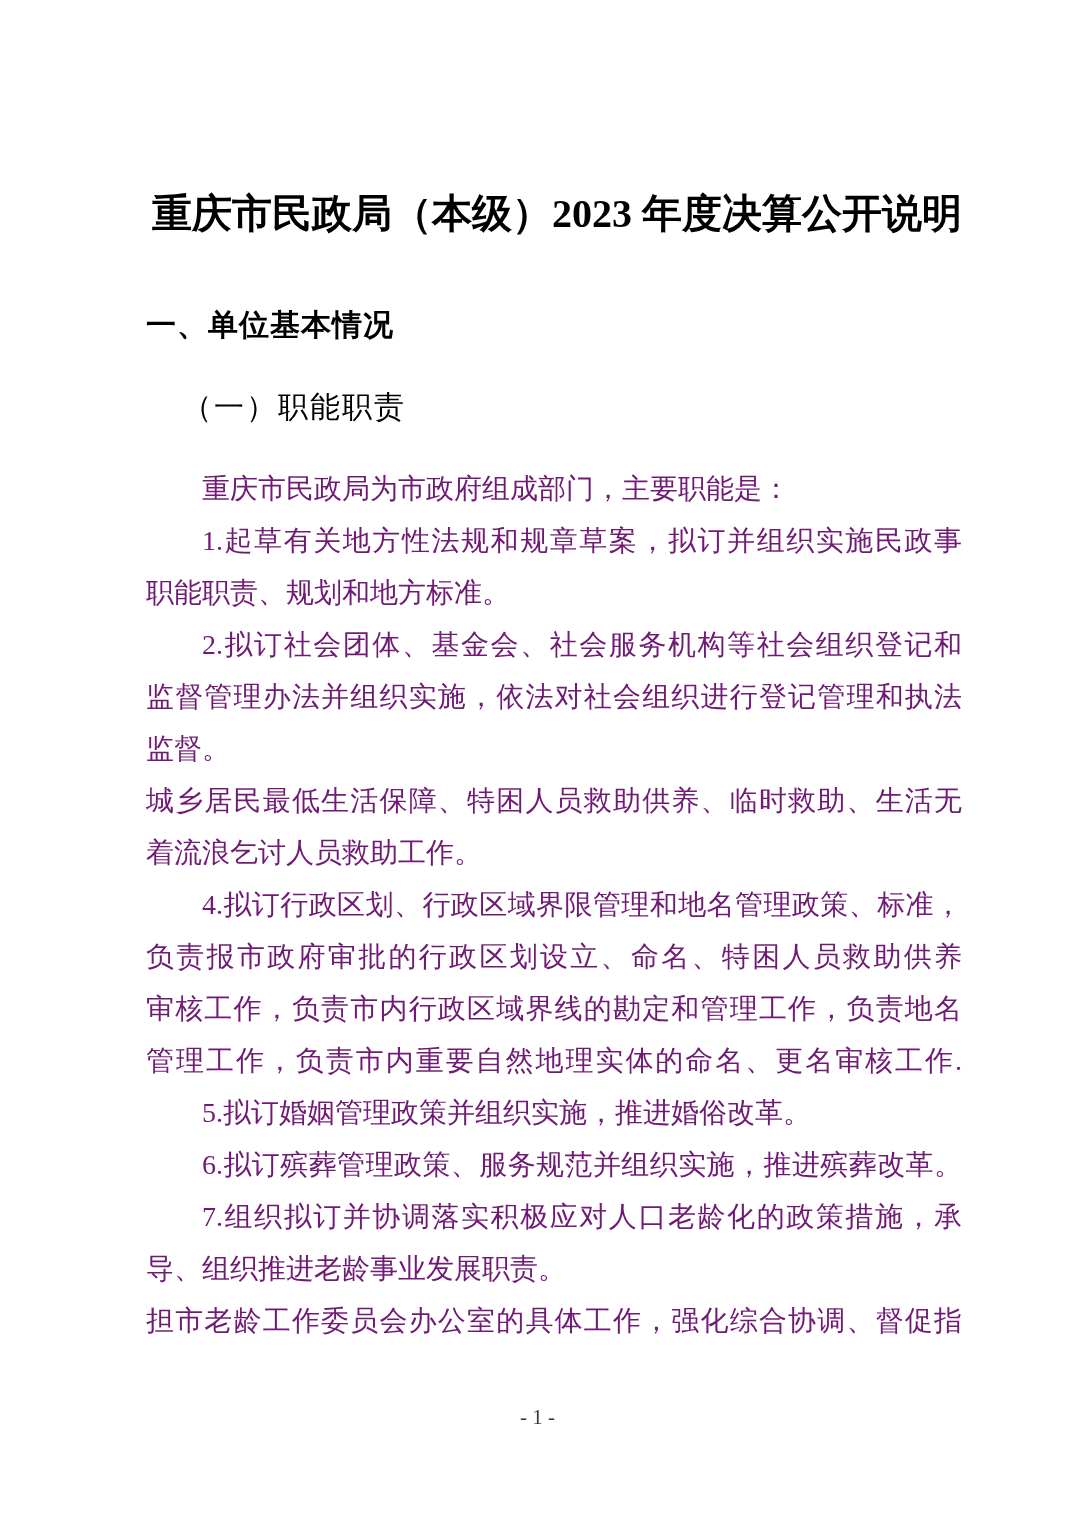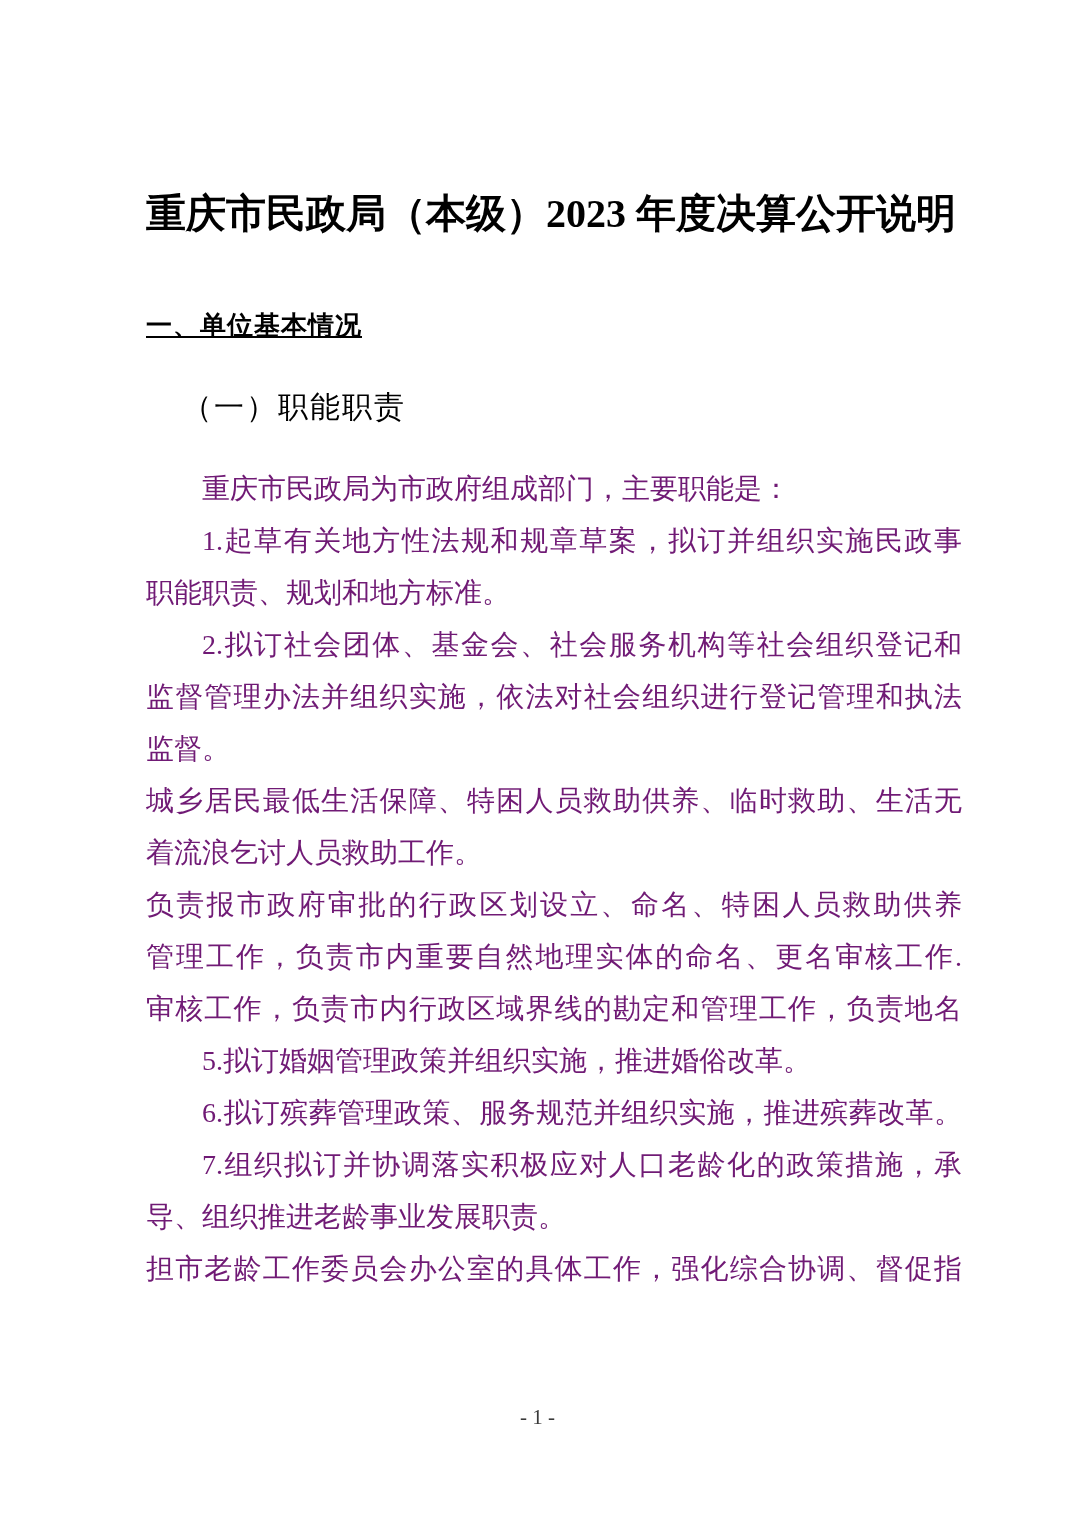--- a/index.html
+++ b/index.html
@@ -17,34 +17,33 @@
     overflow: hidden;
   }
   .content {
     padding: 0 113px 0 146px; 
   }
   .doc-title {
     margin: 188px 0 0 0;
     font-size: 40px;
     font-weight: 700;
     line-height: 52px;
-    text-align: left;
+    text-align: right;
     white-space: nowrap;
     font-family: "Liberation Serif", serif; 
     color: #000000;
   }
   .section-heading {
     margin-top: 59px;
-    font-size: 26px;
+    font-size: 30px;
     font-weight: 700;
     line-height: 52px;
     letter-spacing: 1px;
     font-family: "Liberation Sans", sans-serif; 
     color: #000000;
-    text-decoration: underline;
   }
   .subsection-heading {
     font-size: 30px;
     font-weight: 400;
     line-height: 52px;
     letter-spacing: 2px;
     font-family: "Liberation Serif", serif; 
     color: #000000;
     margin-left: 36px;
   }
@@ -89,23 +88,24 @@
 
     <div class="body-text">
       <div class="line indent">重庆市民政局为市政府组成部门，主要职能是：</div>
       <div class="line indent fill">1.起草有关地方性法规和规章草案，拟订并组织实施民政事</div>
       <div class="line">职能职责、规划和地方标准。</div>
       <div class="line indent fill">2.拟订社会团体、基金会、社会服务机构等社会组织登记和</div>
       <div class="line fill">监督管理办法并组织实施，依法对社会组织进行登记管理和执法</div>
       <div class="line">监督。</div>
       <div class="line fill">城乡居民最低生活保障、特困人员救助供养、临时救助、生活无</div>
       <div class="line">着流浪乞讨人员救助工作。</div>
+      <div class="line indent fill">4.拟订行政区划、行政区域界限管理和地名管理政策、标准，</div>
       <div class="line fill">负责报市政府审批的行政区划设立、命名、特困人员救助供养</div>
+      <div class="line fill">审核工作，负责市内行政区域界线的勘定和管理工作，负责地名</div>
       <div class="line fill">管理工作，负责市内重要自然地理实体的命名、更名审核工作.</div>
-      <div class="line fill">审核工作，负责市内行政区域界线的勘定和管理工作，负责地名</div>
       <div class="line indent">5.拟订婚姻管理政策并组织实施，推进婚俗改革。</div>
       <div class="line indent fill">6.拟订殡葬管理政策、服务规范并组织实施，推进殡葬改革。</div>
       <div class="line indent fill">7.组织拟订并协调落实积极应对人口老龄化的政策措施，承</div>
       <div class="line">导、组织推进老龄事业发展职责。</div>
       <div class="line fill">担市老龄工作委员会办公室的具体工作，强化综合协调、督促指</div>
     </div>
 
   </div>
 
   <div class="page-footer">- 1 -</div>

